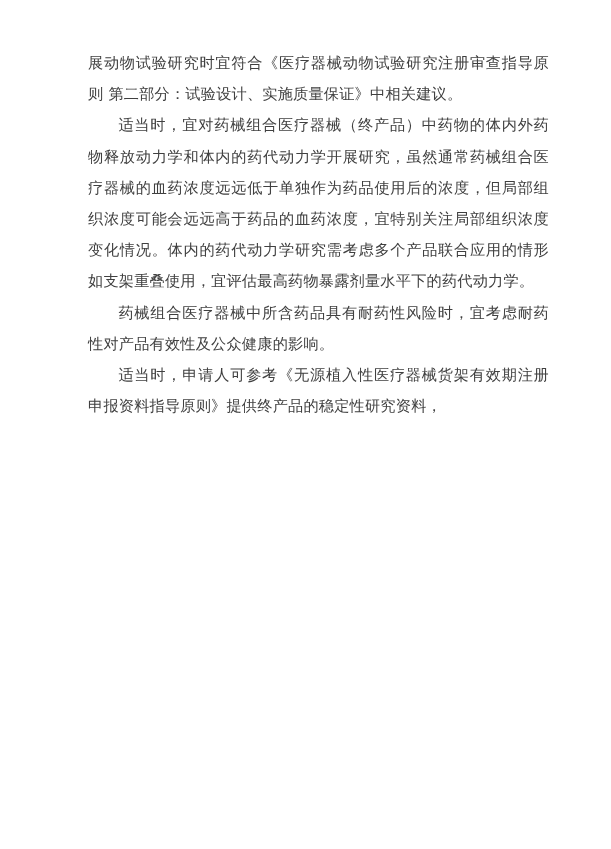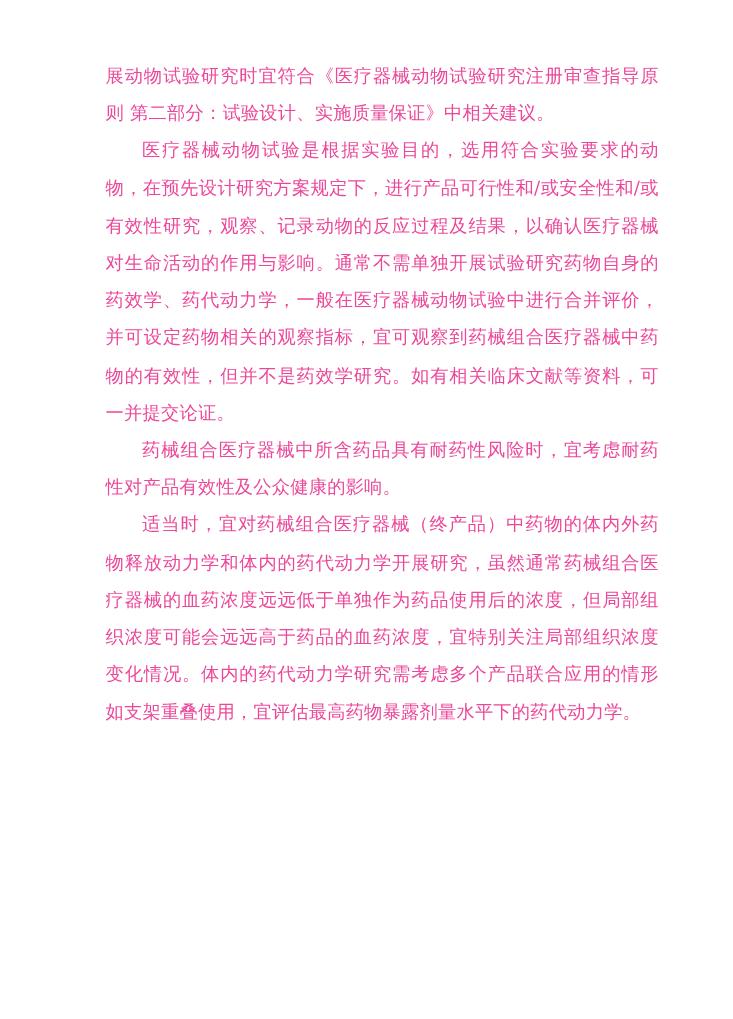--- a/index.html
+++ b/index.html
@@ -17,21 +17,21 @@
     position: relative;
     width: 611px;
     height: 849px;
     box-sizing: border-box;
     padding: 48px 62px 40px 88px;
     background: #ffffff;
   }
   .doc-body {
     font-size: 15.2px;
     line-height: 31.2px;
-    color: #ec4899;
+    color: #404040;
     text-align: justify;
     text-justify: inter-ideograph;
     letter-spacing: 0.2px;
   }
   .para {
     margin: 0;
     text-indent: 0;
     white-space: normal;
   }
   .para.indent {
@@ -40,17 +40,17 @@
   .para + .para {
     margin-top: 0;
   }
 </style>
 </head>
 <body>
 
 <div class="page">
   <div class="doc-body">
     <p class="para">展动物试验研究时宜符合《医疗器械动物试验研究注册审查指导原则 第二部分：试验设计、实施质量保证》中相关建议。</p>
-    <p class="para indent">医疗器械动物试验是根据实验目的，选用符合实验要求的动物，在预先设计研究方案规定下，进行产品可行性和/或安全性和/或有效性研究，观察、记录动物的反应过程及结果，以确认医疗器械对生命活动的作用与影响。通常不需单独开展试验研究药物自身的药效学、药代动力学，一般在医疗器械动物试验中进行合并评价，并可设定药物相关的观察指标，宜可观察到药械组合医疗器械中药物的有效性，但并不是药效学研究。如有相关临床文献等资料，可一并提交论证。</p>
+    <p class="para indent">适当时，宜对药械组合医疗器械（终产品）中药物的体内外药物释放动力学和体内的药代动力学开展研究，虽然通常药械组合医疗器械的血药浓度远远低于单独作为药品使用后的浓度，但局部组织浓度可能会远远高于药品的血药浓度，宜特别关注局部组织浓度变化情况。体内的药代动力学研究需考虑多个产品联合应用的情形如支架重叠使用，宜评估最高药物暴露剂量水平下的药代动力学。</p>
     <p class="para indent">药械组合医疗器械中所含药品具有耐药性风险时，宜考虑耐药性对产品有效性及公众健康的影响。</p>
-    <p class="para indent">适当时，宜对药械组合医疗器械（终产品）中药物的体内外药物释放动力学和体内的药代动力学开展研究，虽然通常药械组合医疗器械的血药浓度远远低于单独作为药品使用后的浓度，但局部组织浓度可能会远远高于药品的血药浓度，宜特别关注局部组织浓度变化情况。体内的药代动力学研究需考虑多个产品联合应用的情形如支架重叠使用，宜评估最高药物暴露剂量水平下的药代动力学。</p>
+    <p class="para indent">适当时，申请人可参考《无源植入性医疗器械货架有效期注册申报资料指导原则》提供终产品的稳定性研究资料，</p>
   </div>
 </div>
 
 </body></html>

